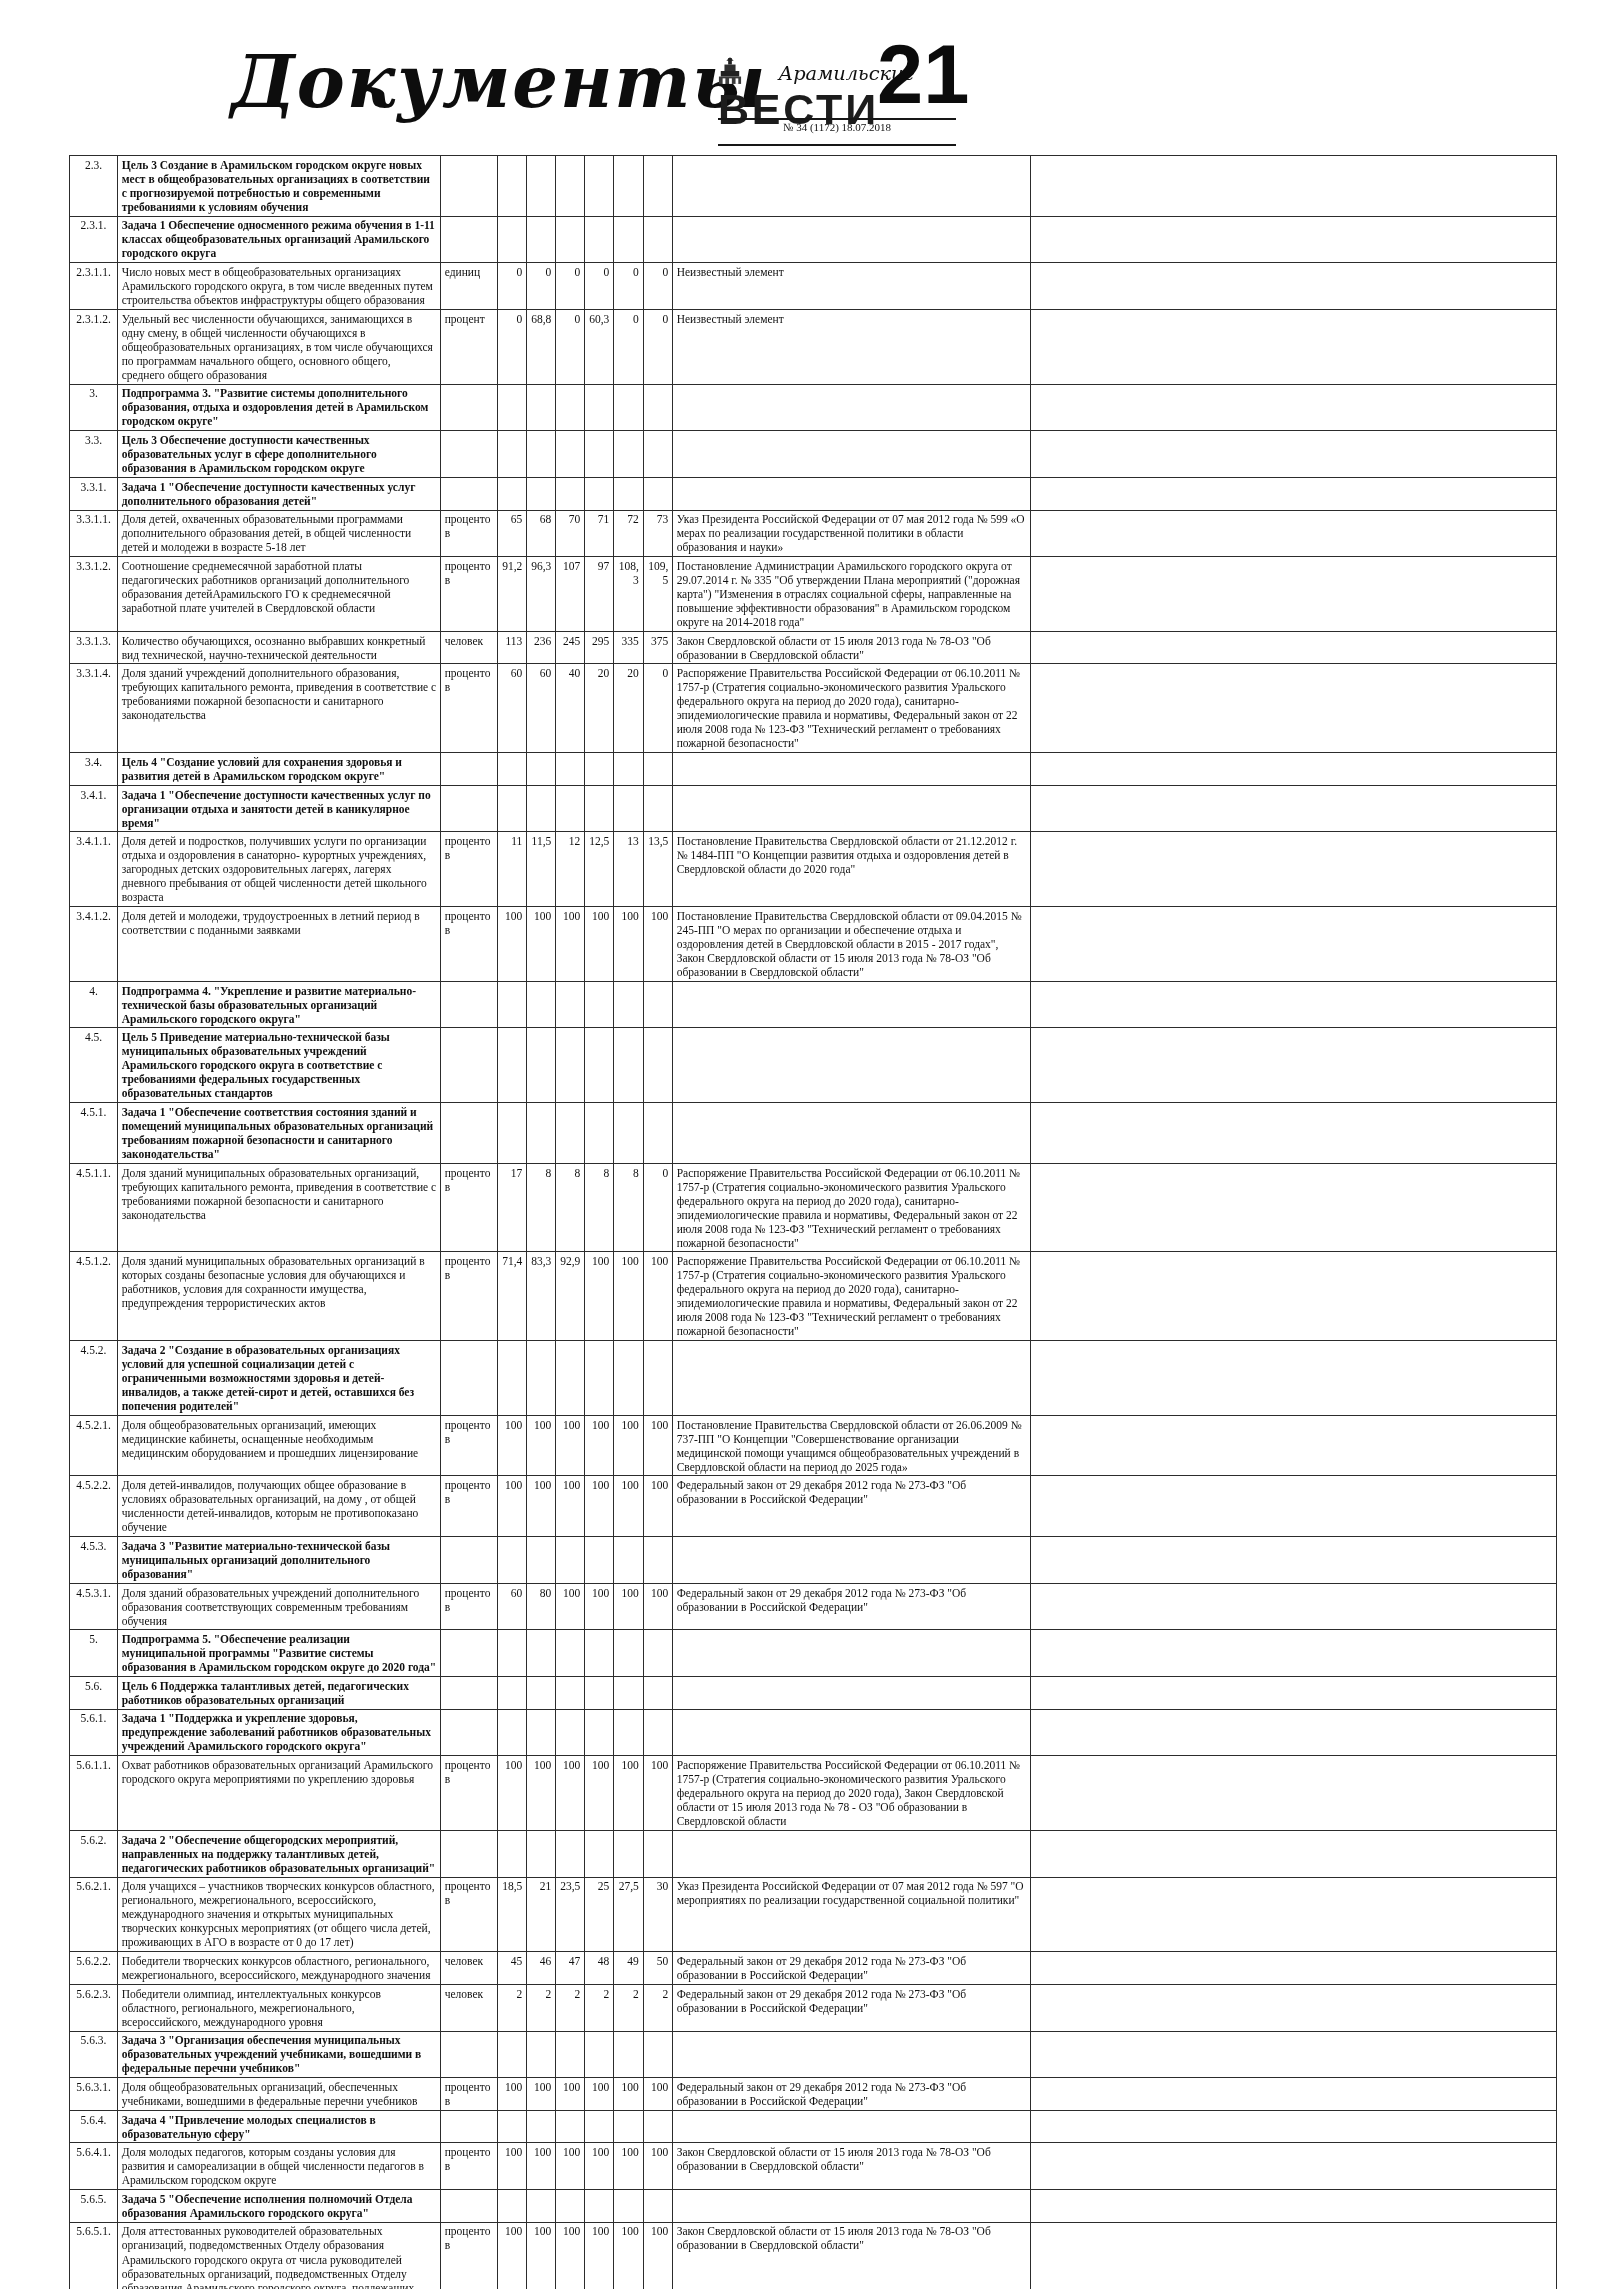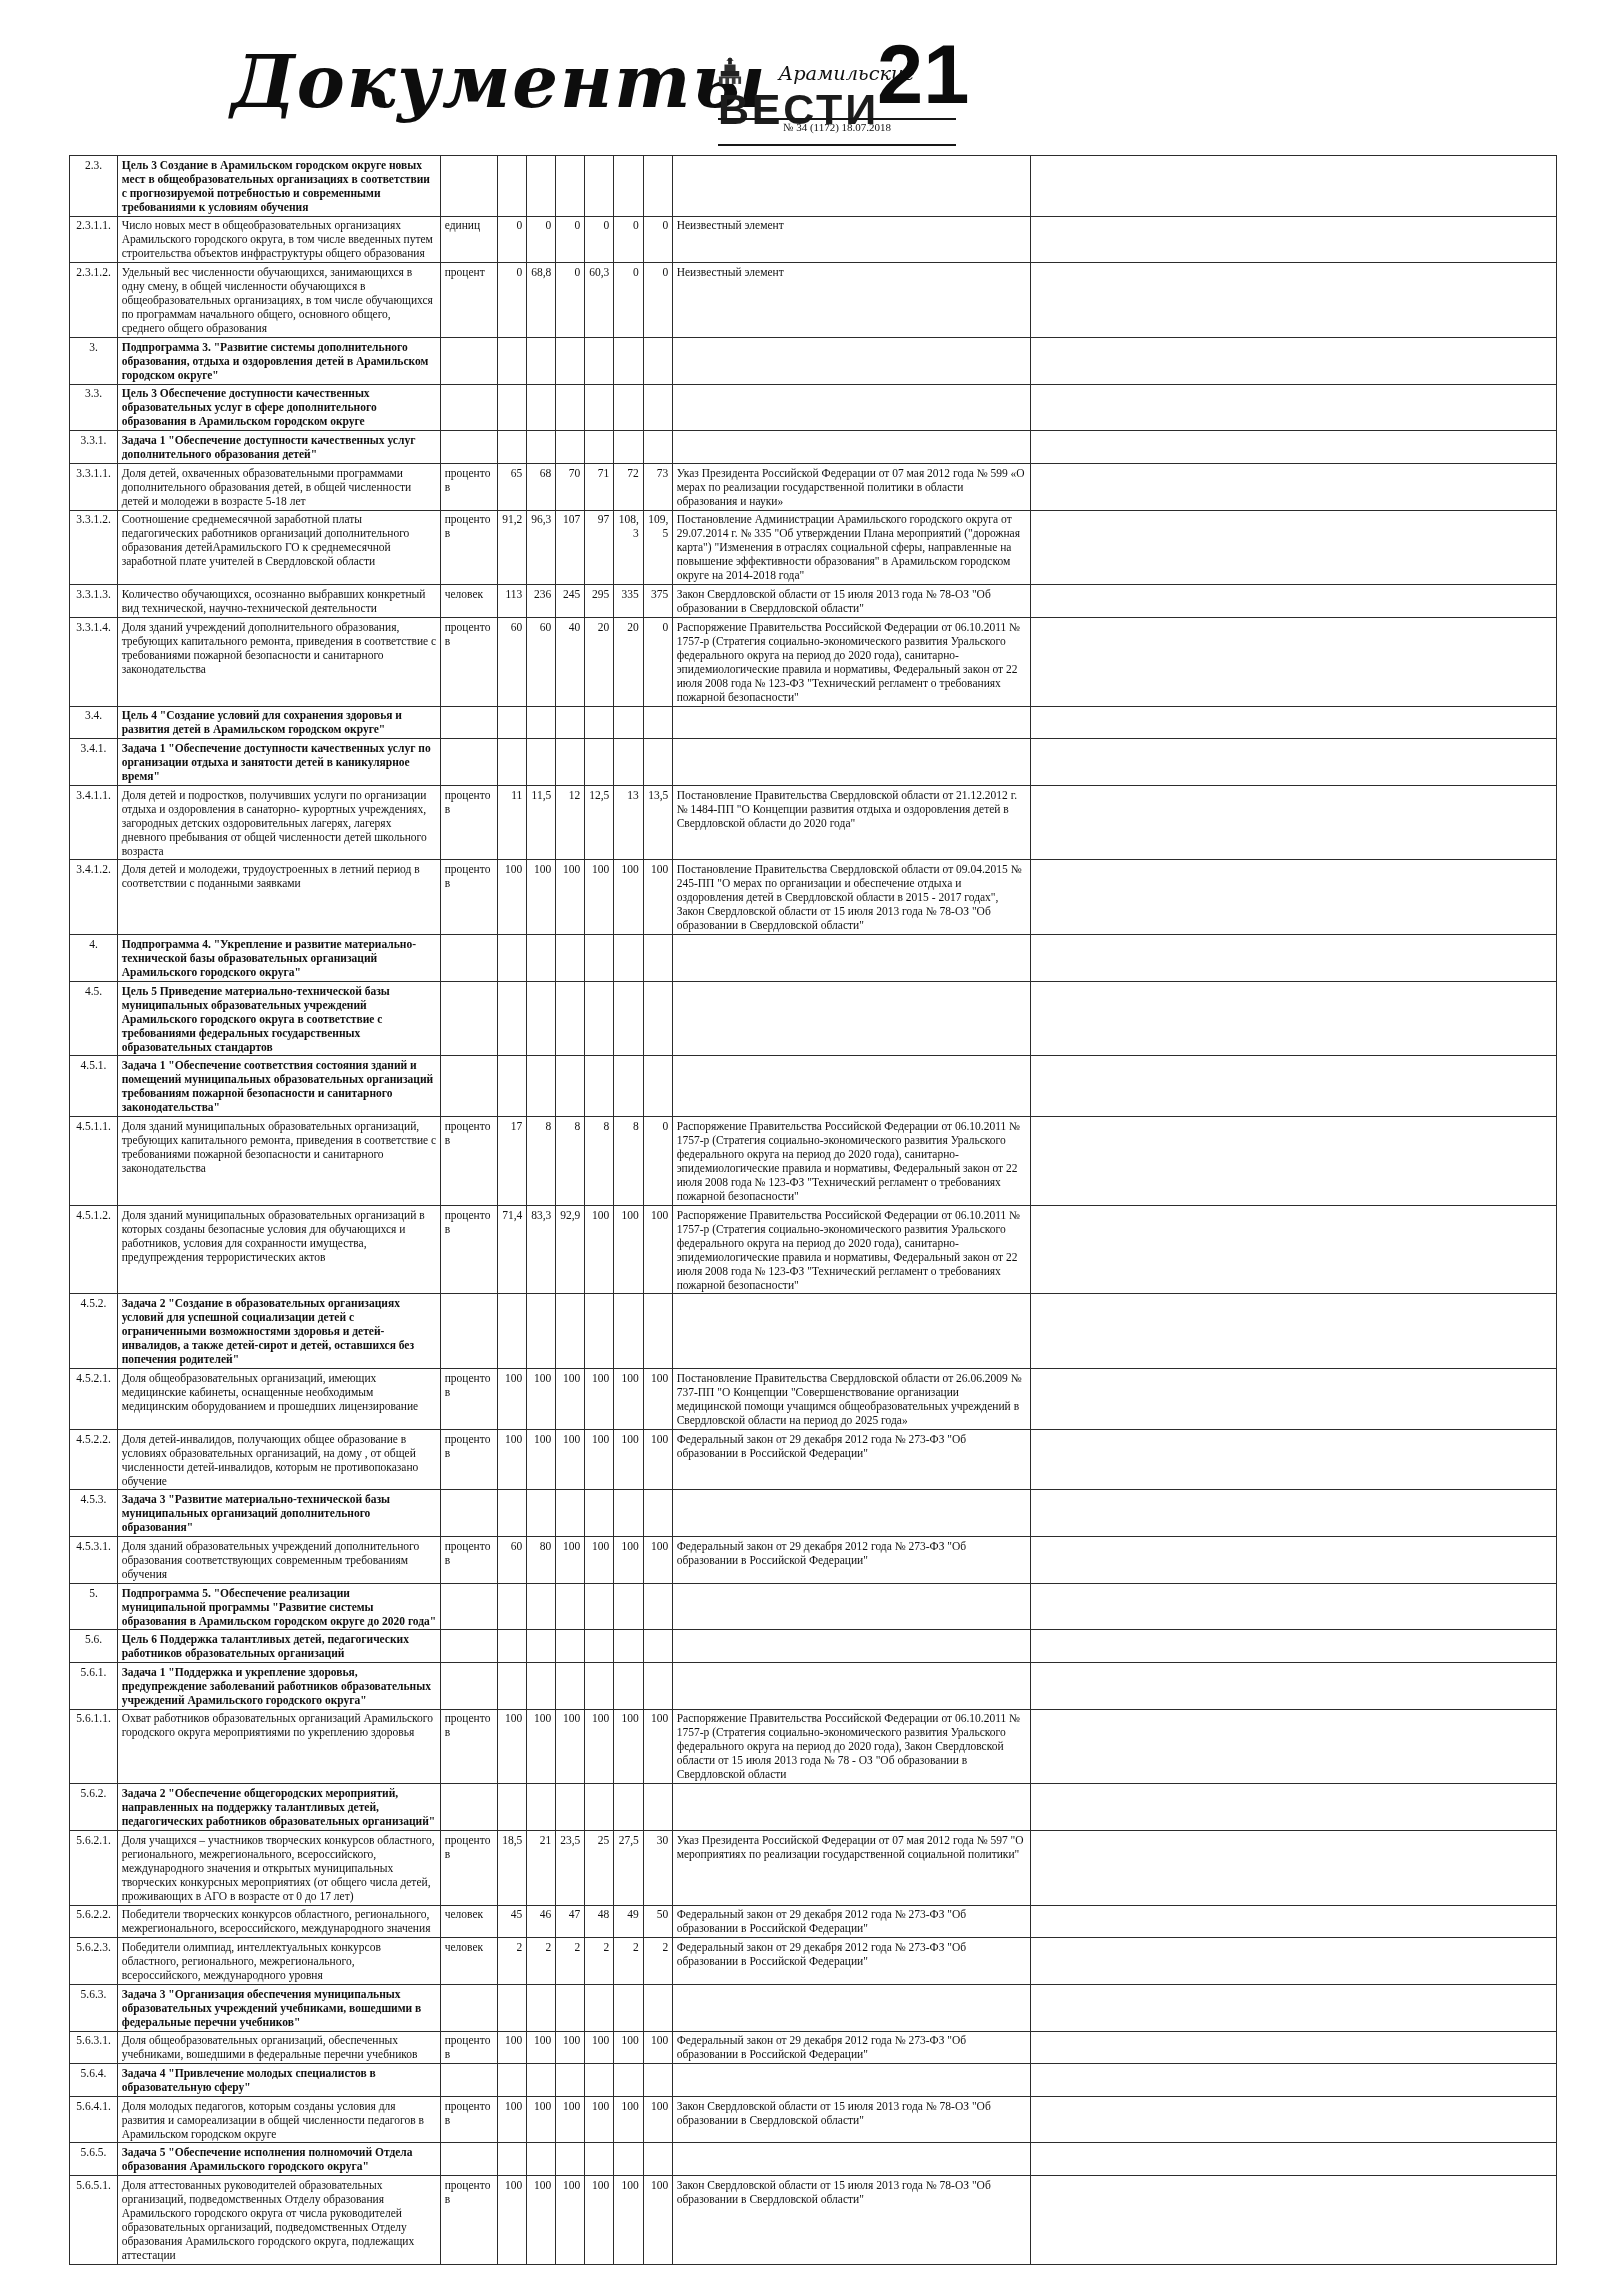--- a/index.html
+++ b/index.html
@@ -114,20 +114,33 @@
         <td class="c-val"></td>
         <td class="c-val"></td>
         <td class="c-val"></td>
         <td class="c-val"></td>
         <td class="c-val"></td>
         <td class="c-val"></td>
         <td class="c-basis"></td>
         <td class="c-fill"></td>
       </tr>
       <tr>
+        <td class="c-num">2.3.1.</td>
+        <td class="c-desc heading">Задача 1 Обеспечение односменного режима обучения в 1-11 классах общеобразовательных организаций Арамильского городского округа</td>
+        <td class="c-unit"></td>
+        <td class="c-val"></td>
+        <td class="c-val"></td>
+        <td class="c-val"></td>
+        <td class="c-val"></td>
+        <td class="c-val"></td>
+        <td class="c-val"></td>
+        <td class="c-basis"></td>
+        <td class="c-fill"></td>
+      </tr>
+      <tr>
         <td class="c-num">2.3.1.1.</td>
         <td class="c-desc">Число новых мест в общеобразовательных организациях Арамильского городского округа, в том числе введенных путем строительства объектов инфраструктуры общего образования</td>
         <td class="c-unit">единиц</td>
         <td class="c-val">0</td>
         <td class="c-val">0</td>
         <td class="c-val">0</td>
         <td class="c-val">0</td>
         <td class="c-val">0</td>
         <td class="c-val">0</td>
         <td class="c-basis">Неизвестный элемент</td>

